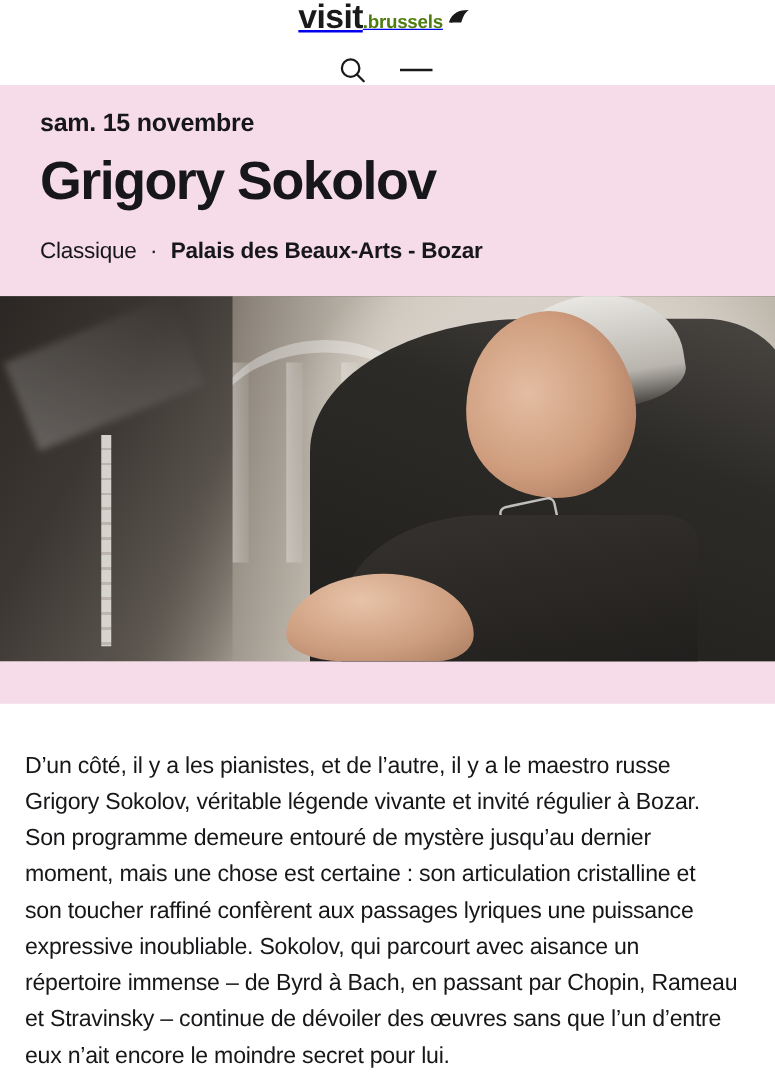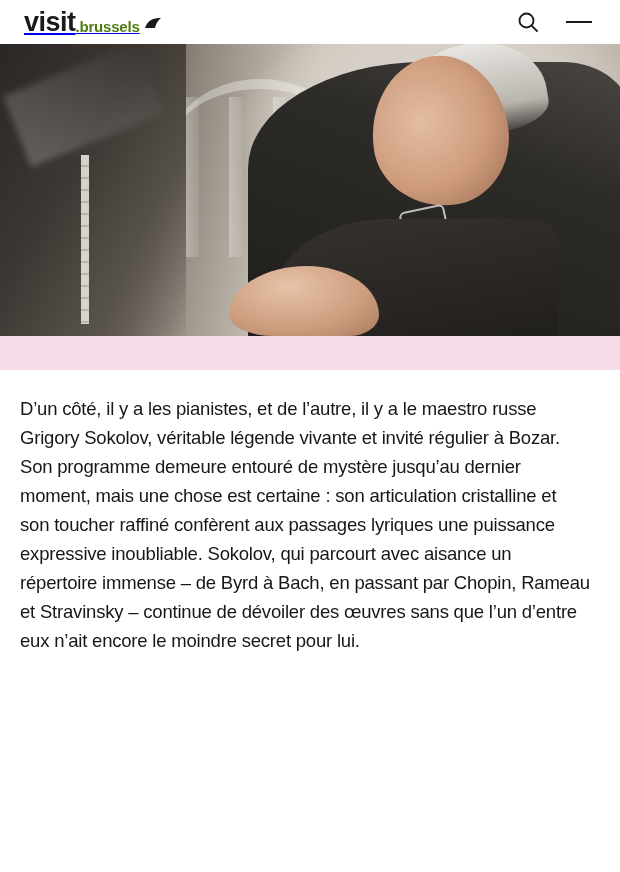--- a/index.html
+++ b/index.html
@@ -12,27 +12,28 @@
   }
   .page {
     width: 620px;
     height: 872px;
     position: relative;
     background: #ffffff;
   }
 
   
   .header {
-    height: 44px;
+    height: 68px;
     width: 100%;
     background: #ffffff;
     display: flex;
     align-items: center;
     justify-content: space-between;
     padding: 0 28px 0 24px;
+    flex-direction: column;
   }
   .logo {
     display: flex;
     align-items: flex-end;
     line-height: 1;
     user-select: none;
   }
   .logo-visit {
     font-size: 27px;
     font-weight: 700;
@@ -230,21 +231,21 @@
 
   
   .pink-spacer {
     width: 100%;
     height: 34px;
     background: #f5dce8;
   }
 
   
   .content {
-    padding: 24px 30px 0 20px;
+    padding: 34px 30px 0 20px;
   }
   .desc {
     font-size: 18.5px;
     line-height: 29px;
     color: #17171a;
     letter-spacing: -0.2px;
   }
 </style>
 </head>
 <body>
@@ -268,20 +269,29 @@
           <circle cx="10.5" cy="10.5" r="7" fill="none" stroke="#1a1a1a" stroke-width="1.8"></circle>
           <line x1="15.6" y1="15.6" x2="21" y2="21" stroke="#1a1a1a" stroke-width="1.8" stroke-linecap="round"></line>
         </svg>
       </button>
       <button class="icon-btn" aria-label="menu">
         <span class="burger"></span>
       </button>
     </div>
   </div>
 
+  <div class="hero">
+    <div class="hero-date">sam. 15 novembre</div>
+    <h1 class="hero-title">Grigory Sokolov</h1>
+    <div class="hero-meta">
+      <span>Classique</span>
+      <span class="dot">·</span>
+      <span class="venue">Palais des Beaux-Arts - Bozar</span>
+    </div>
+  </div>
 
   <div class="hero-image">
     <div class="img-bg"></div>
     <div class="arch"></div>
     <div class="col c1"></div>
     <div class="col c2"></div>
     <div class="col c3"></div>
     <div class="col c4"></div>
     <div class="piano"></div>
     <div class="piano-streak"></div>

